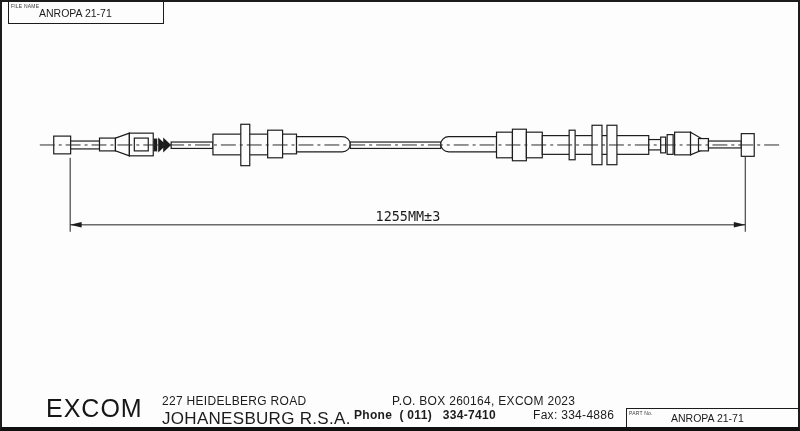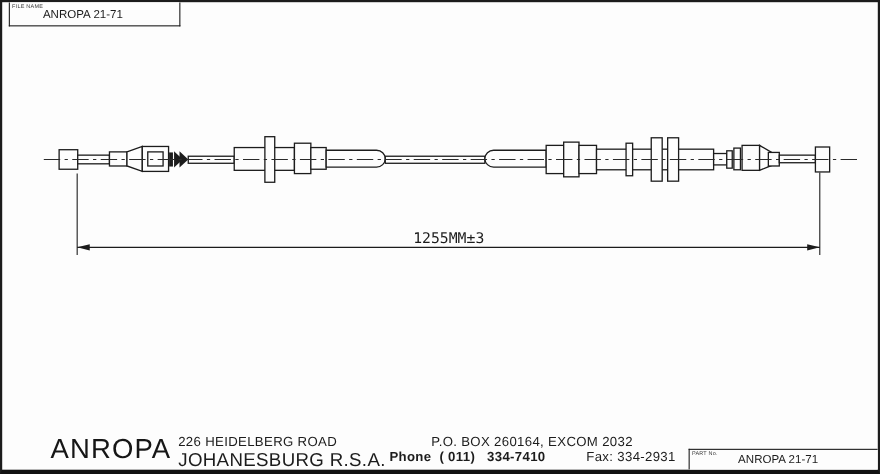--- a/index.html
+++ b/index.html
@@ -133,26 +133,26 @@
       <text class="dim-text" x="408" y="222" text-anchor="middle">1255MM±3</text>
     </g>
   </svg>
 
   <div class="filebox">
     <span class="tiny-label">FILE NAME</span>
     <span class="box-value">ANROPA 21-71</span>
   </div>
 
   <div>
-    <div class="company">ANROPA</div>
-    <div class="addr1">226 HEIDELBERG ROAD</div>
+    <div class="company">EXCOM</div>
+    <div class="addr1">227 HEIDELBERG ROAD</div>
     <div class="addr2">JOHANESBURG R.S.A.</div>
-    <div class="pobox">P.O. BOX 260164, EXCOM 2032</div>
+    <div class="pobox">P.O. BOX 260164, EXCOM 2023</div>
     <div class="phone">Phone  ( 011)   334-7410</div>
-    <div class="fax">Fax: 334-2931</div>
+    <div class="fax">Fax: 334-4886</div>
   </div>
 
   <div class="partbox">
     <span class="tiny-label">PART No.</span>
     <span class="box-value">ANROPA 21-71</span>
   </div>
 
 </div>
 
 </body></html>

